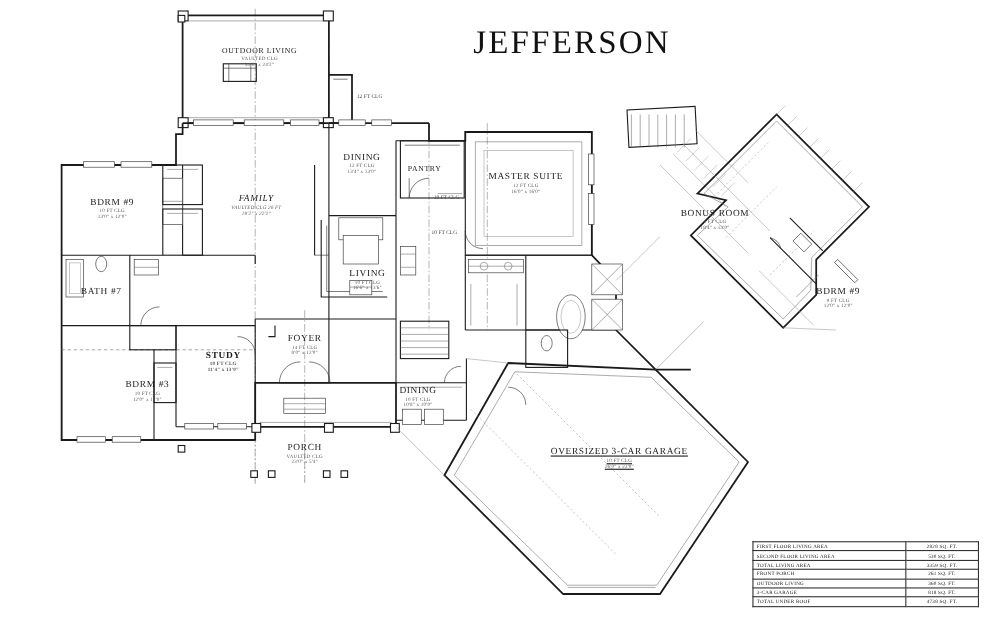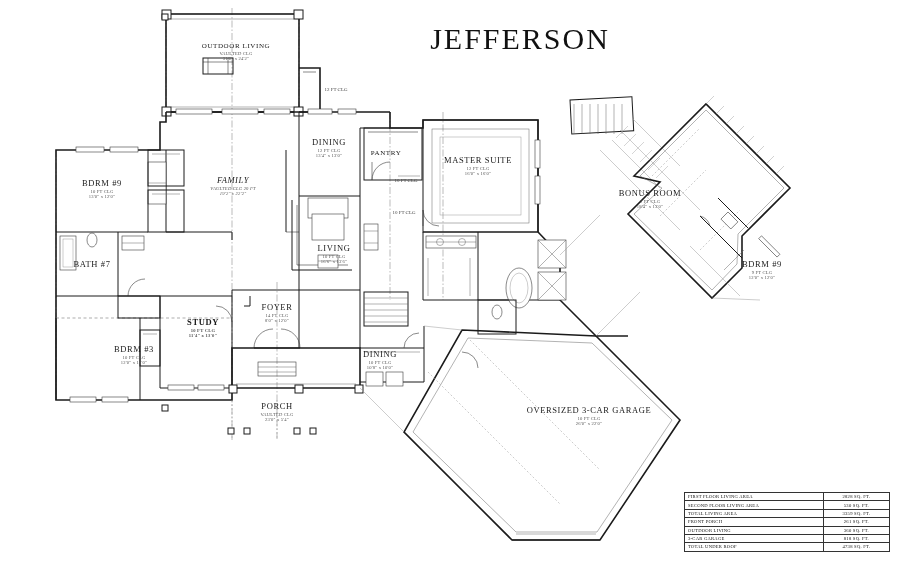--- a/index.html
+++ b/index.html
@@ -521,21 +521,21 @@
       <div class="room-label" style="left: 277px; top: 375px; margin-top: 37px;">
         <div class="rl-name">PORCH</div>
         <div class="rl-clg">VAULTED CLG</div>
         <div class="rl-dim">23'0" x 5'4"</div>
       </div>
       <div class="room-label" style="left: 380px; top: 360px;">
         <div class="rl-name">DINING</div>
         <div class="rl-clg">10 FT CLG</div>
         <div class="rl-dim">10'8" x 10'0"</div>
       </div>
-      <div class="room-label" style="left: 589px; top: 416px;">
+      <div class="room-label" style="left: 563px; top: 416px; text-decoration: underline;">
         <div class="rl-name">OVERSIZED 3-CAR GARAGE</div>
         <div class="rl-clg">10 FT CLG</div>
         <div class="rl-dim">26'0" x 22'0"</div>
       </div>
       <div class="room-label" style="left: 650px; top: 199px;">
         <div class="rl-name">BONUS ROOM</div>
         <div class="rl-clg">9 FT CLG</div>
         <div class="rl-dim">18'4" x 13'0"</div>
       </div>
       <div class="room-label" style="left: 762px; top: 270px;">

